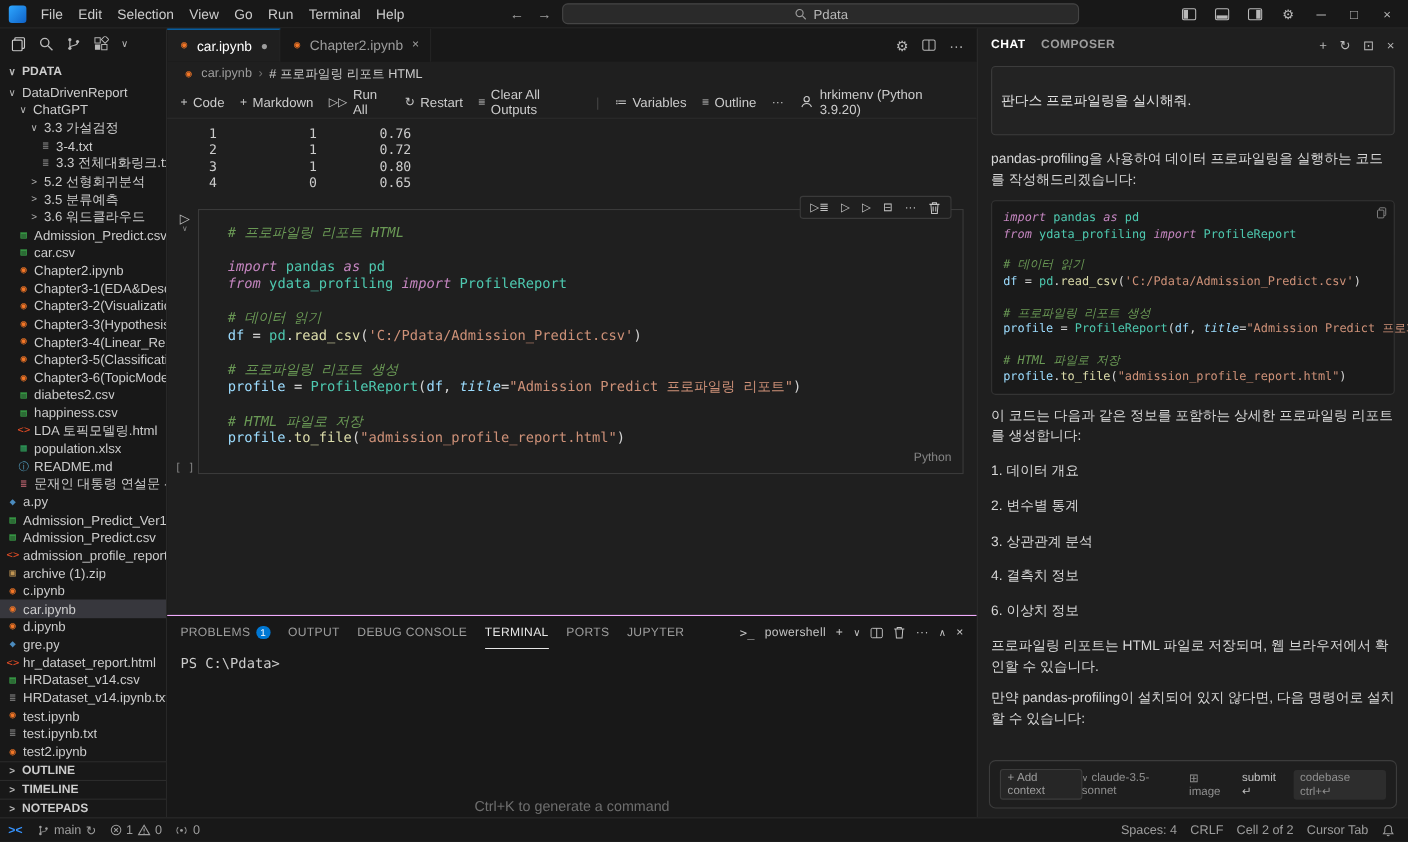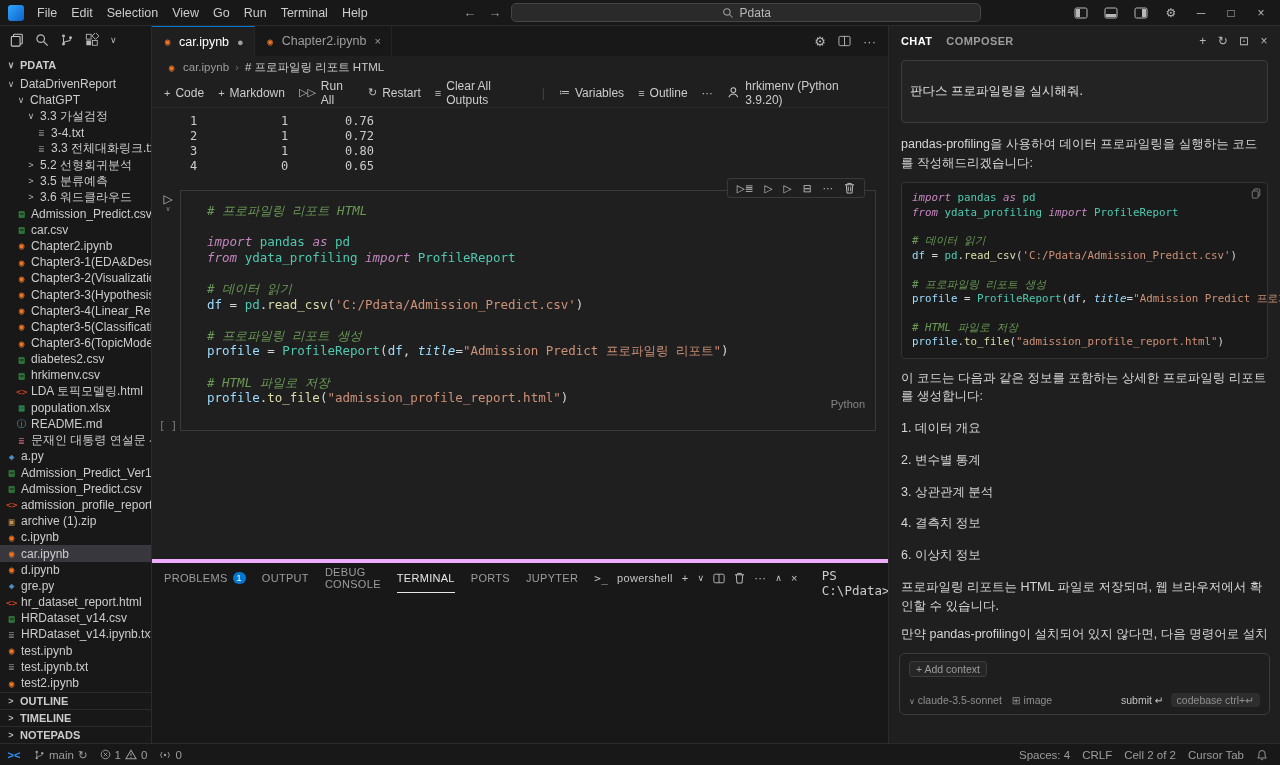--- a/index.html
+++ b/index.html
@@ -49,52 +49,52 @@
   .output-row span{display:inline-block}
   .oc1{width:91px}.oc2{width:64px}.oc3{width:48px}
   .cellrow{display:flex;margin:16px 12px 0 4px}
   .gutter{width:24px;flex:0 0 24px;display:flex;flex-direction:column;align-items:center;justify-content:space-between;color:#b8b8b8;padding:4px 0 0 0}
   .runbtn{font-size:12px;line-height:10px;text-align:center}
   .runbtn .dd{font-size:7px;color:#8a8a8a;display:block}
   .execount{font-family:"DejaVu Sans Mono",monospace;font-size:10px;color:#858585}
   .cell{flex:1;position:relative;border:1px solid #3a3a3a;background:#1f1f1f;padding:12px 8px 24px 26px;min-height:238px}
   .cell-toolbar{position:absolute;top:-13px;right:10px;display:flex;align-items:center;gap:11px;background:#1f1f1f;border:1px solid #3a3a3a;border-radius:3px;padding:3px 9px;color:#c5c5c5;font-size:10.5px}
   .code-line{font-family:"DejaVu Sans Mono",monospace;font-size:12.5px;line-height:15.6px;white-space:pre;color:#d4d4d4}
-  .lang-label{position:absolute;right:10px;bottom:20px;font-size:11px;color:#858585}
+  .lang-label{position:absolute;right:10px;bottom:8px;font-size:11px;color:#858585}
   .tk-c{color:#6a9955;font-style:italic}
   .tk-k{color:#c586c0;font-style:italic}
   .tk-s{color:#ce9178}
   .tk-f{color:#dcdcaa}
   .tk-v{color:#9cdcfe}
   .tk-t{color:#4ec9b0}
   .tk-a{color:#9cdcfe;font-style:italic}
   .tk-p{color:#d4d4d4}
   
-  .panel{height:184px;flex:0 0 184px;background:#181818;border-top:4px solid #f0abfc;display:flex;flex-direction:row}
+  .panel{height:184px;flex:0 0 184px;background:#181818;border-top:1px solid #f0abfc;display:flex;flex-direction:column}
   .panel-tabs{height:30px;flex:0 0 30px;display:flex;align-items:center;gap:16px;padding:0 12px;font-size:11px;color:#9d9d9d;letter-spacing:.3px}
   .ptab{display:flex;align-items:center;height:100%;cursor:default}
   .ptab.active{color:#e7e7e7;box-shadow:inset 0 -1px 0 #e7e7e7}
   .pbadge{background:#0078d4;color:#fff;border-radius:8px;font-size:9px;padding:0 4px;margin-left:5px;line-height:12px}
   .panel-actions{margin-left:auto;display:flex;align-items:center;gap:9px;color:#c5c5c5;font-size:11px}
   .terminal{flex:1;padding:5px 12px;font-family:"DejaVu Sans Mono",monospace;font-size:12.5px;color:#cccccc}
   .panel-hint{height:18px;text-align:center;color:#6e6e6e;font-size:13px}
   
   .chat{width:392px;flex:0 0 392px;background:#1f1f1f;border-left:1px solid #2b2b2b;display:flex;flex-direction:column;min-height:0}
   .chat-header{height:30px;flex:0 0 30px;display:flex;align-items:center;gap:14px;padding:0 12px;font-size:11px;letter-spacing:.4px}
   .chat-tab{color:#9d9d9d;font-weight:bold;cursor:default}
   .chat-tab.active{color:#ffffff}
   .chat-actions{margin-left:auto;display:flex;align-items:center;gap:11px;color:#b8b8b8;font-size:12px}
   .chat-body{flex:1;overflow:hidden;padding:4px 12px 0 12px;font-size:12.5px;line-height:1.5;color:#d6d6d6}
   .user-msg{border:1px solid #3c3c3c;background:#232323;border-radius:4px;padding:21px 8px;margin-bottom:12px;color:#e0e0e0}
   .chat-p{margin:10px 0}
   .chat-code{position:relative;border:1px solid #343434;background:#1a1a1a;border-radius:4px;padding:8px 10px;margin:10px 0}
   .chat-code .code-line{font-size:10.8px;line-height:14.4px}
   .code-copy{position:absolute;top:5px;right:6px;color:#8a8a8a}
   .chat-list-item{margin:13px 0}
-  .chat-input{margin:6px 10px 28px 10px;border:1px solid #3c3c3c;border-radius:6px;padding:7px 9px;display:flex;flex-direction:column;gap:16px;background:#1e1e1e}
+  .chat-input{margin:6px 10px 8px 10px;border:1px solid #3c3c3c;border-radius:6px;padding:7px 9px;display:flex;flex-direction:row;gap:0;background:#1e1e1e}
   .addctx{font-size:10.5px;color:#9d9d9d;border:1px solid #3c3c3c;background:#262626;border-radius:3px;padding:1px 6px;align-self:flex-start}
   .chat-placeholder{color:#757575;font-size:12px}
   .input-bottom{display:flex;align-items:center;gap:10px;font-size:10.5px;color:#8f8f8f}
   .submit-group{margin-left:auto;display:flex;align-items:center;gap:7px}
   .kbd-badge{background:#2d2d2d;border-radius:3px;padding:1px 6px;color:#8f8f8f}
   
   .statusbar{height:22px;flex:0 0 22px;background:#181818;border-top:1px solid #2b2b2b;display:flex;align-items:center;font-size:11.5px;color:#9d9d9d}
   .remote-btn{width:28px;height:100%;display:flex;align-items:center;justify-content:center;color:#3794ff;font-weight:bold;font-size:11px}
   .sb-item{display:flex;align-items:center;gap:4px;padding:0 6px;height:100%}
   .sb-right{margin-left:auto;display:flex;align-items:center;padding-right:6px}
@@ -261,21 +261,21 @@
           <div class="tree-row" style="padding-left: 16px;">
             <span class="ficon" style="color: rgb(243, 118, 38);">◉</span>
             <span class="tree-label">Chapter3-6(TopicModeli...</span>
           </div>
           <div class="tree-row" style="padding-left: 16px;">
             <span class="ficon" style="color: rgb(63, 185, 80);">▤</span>
             <span class="tree-label">diabetes2.csv</span>
           </div>
           <div class="tree-row" style="padding-left: 16px;">
             <span class="ficon" style="color: rgb(63, 185, 80);">▤</span>
-            <span class="tree-label">hrkimenv.csv</span>
+            <span class="tree-label">happiness.csv</span>
           </div>
           <div class="tree-row" style="padding-left: 16px;">
             <span class="ficon" style="color: rgb(228, 77, 38);">&lt;&gt;</span>
             <span class="tree-label">LDA 토픽모델링.html</span>
           </div>
           <div class="tree-row" style="padding-left: 16px;">
             <span class="ficon" style="color: rgb(46, 158, 91);">▦</span>
             <span class="tree-label">population.xlsx</span>
           </div>
           <div class="tree-row" style="padding-left: 16px;">

